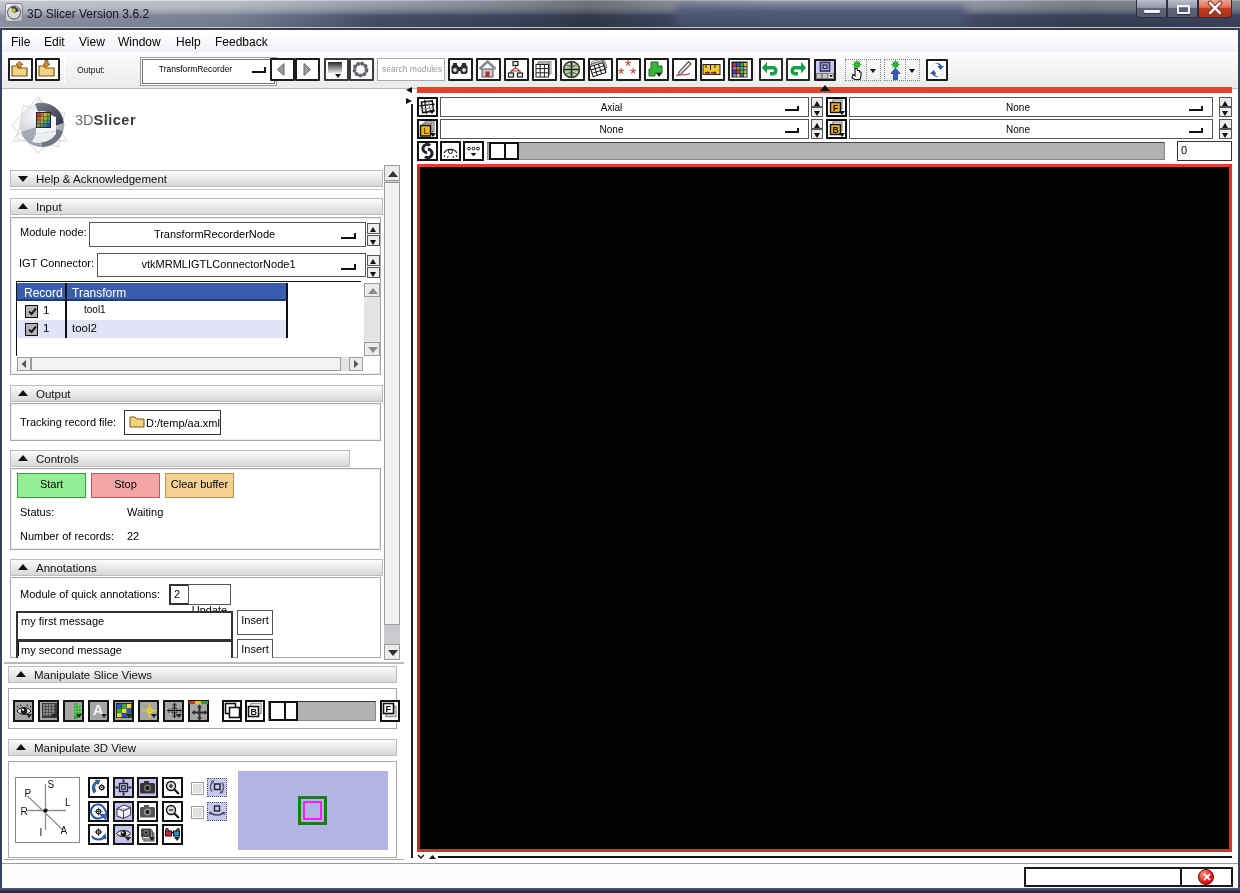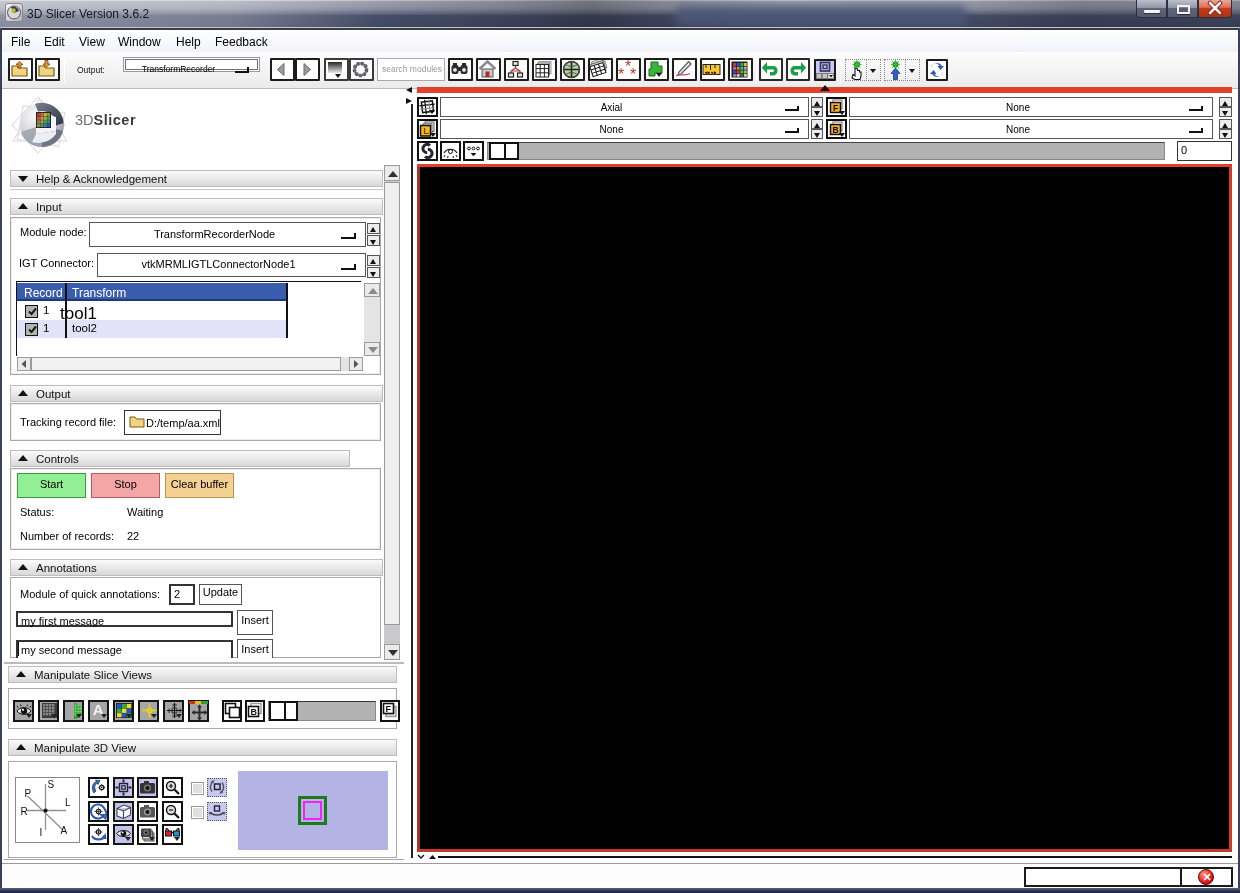--- a/index.html
+++ b/index.html
@@ -25,21 +25,21 @@
   background:linear-gradient(#eaa89a 0%, #e07058 42%, #c63a1e 50%, #b03014 100%); }
 #btn-min .glyph { position:absolute; left:7px; top:10px; width:16px; height:3px; background:#f4f4f6; border-radius:1px; box-shadow:0 1px 1px rgba(0,0,0,.5); }
 #btn-max .glyph { position:absolute; left:9px; top:5px; width:13px; height:9px; border:2px solid #f4f4f6; background:rgba(70,76,96,.3); box-shadow:0 1px 1px rgba(0,0,0,.5); }
 
 #menubar { left:0; top:28px; width:1240px; height:24px; background:linear-gradient(#ffffff,#f0f3f8); border-top:2px solid #3c3c46; border-left:2px solid #555c6e; border-right:2px solid #555c6e; }
 #menubar span { position:absolute; top:5px; font-size:12px; color:#000; }
 
 #toolbar { left:2px; top:52px; width:1236px; height:37px; background:linear-gradient(#fdfdfd,#ebebec); border-bottom:1px solid #b9b9bf; }
 .tbtn { position:absolute; top:58px; width:25px; height:23px; background:#fff; border:2px solid #1c1c1c; border-radius:1px; }
 .tsep { position:absolute; top:57px; width:1px; height:26px; background:#c2c2c6; border-right:1px solid #fff; }
-#mod-combo { position:absolute; left:123px; top:57px; width:137px; height:15px; background:#fff; border:1px solid #9a9aa2; box-shadow:inset 0 0 0 1px #fff, inset 0 0 0 2px #71717a; }
+#mod-combo { position:absolute; left:140px; top:57px; width:137px; height:29px; background:#fff; border:1px solid #9a9aa2; box-shadow:inset 0 0 0 1px #fff, inset 0 0 0 2px #71717a; }
 #search { position:absolute; left:377px; top:58px; width:68px; height:23px; background:#fff; border:1px solid #a8a8b0; }
 .dda { position:absolute; width:0; height:0; border-left:3.5px solid transparent; border-right:3.5px solid transparent; border-top:4.5px solid #111; }
 .dash { position:absolute; border-bottom:2px solid #111; border-right:2px solid #111; }
 
 #leftpanel { left:2px; top:89px; width:402px; height:774px; background:#fff; }
 .sechead { position:absolute; background:linear-gradient(#fbfbfb,#d8d8d8); border:1px solid #bdbdbd; height:17px; }
 .tri-up { position:absolute; width:0; height:0; border-left:5.5px solid transparent; border-right:5.5px solid transparent; border-bottom:6.5px solid #111; }
 .tri-dn { position:absolute; width:0; height:0; border-left:5.5px solid transparent; border-right:5.5px solid transparent; border-top:6.5px solid #111; }
 .sechead .lbl { position:absolute; left:25px; top:2px; font-size:11.5px; color:#111; }
 .secframe { position:absolute; background:#fff; border:1px solid #a9a9a9; box-shadow:inset 0 0 0 1px #ececec; }
@@ -391,21 +391,21 @@
 <div class="abs" style="left:24px;top:286px;font-size:12px;color:#fff">Record</div>
 <div class="abs" style="left:72px;top:286px;font-size:12px;color:#fff">Transform</div>
 <div class="abs" style="left:17px;top:320px;width:269px;height:18px;background:#e2e2f8"></div>
 <div class="abs" style="left:65px;top:283px;width:1.5px;height:55px;background:#111"></div>
 <div class="abs" style="left:286px;top:283px;width:1.5px;height:55px;background:#111"></div>
 <div class="abs" style="left:25px;top:305px;width:13px;height:13px;border:1.5px solid #111;background:#b4b4b4"></div>
 <svg width="11" height="11" style="left:27px;top:306px" viewBox="0 0 11 11">
     <path d="M2 5.5 L4.5 8 L9 2.5" stroke="#1a1a1a" stroke-width="2" fill="none"></path>
   </svg>
 <div class="abs" style="left:43px;top:304px;font-size:11.5px">1</div>
-<div class="abs" style="left:60px;top:304px;font-size:17px">tool1</div>
+<div class="abs" style="left:84px;top:304px;font-size:10px">tool1</div>
 <div class="abs" style="left:25px;top:323px;width:13px;height:13px;border:1.5px solid #111;background:#b4b4b4"></div>
 <svg width="11" height="11" style="left:27px;top:324px" viewBox="0 0 11 11">
     <path d="M2 5.5 L4.5 8 L9 2.5" stroke="#1a1a1a" stroke-width="2" fill="none"></path>
   </svg>
 <div class="abs" style="left:43px;top:322px;font-size:11.5px">1</div>
 <div class="abs" style="left:72px;top:322px;font-size:11.5px">tool2</div>
 <div class="sb" style="left:364px;top:283px;width:16px;height:73px;background:#e4e4e4"></div>
 <div class="sb-btn" style="left:364px;top:283px;width:16px;height:14px">
     <div class="tri-up" style="left:2.5px;top:4px;border-bottom-color:#8a8a8a"></div>
   </div>
@@ -453,22 +453,22 @@
 
 <div class="sechead" style="left:10px;top:559px;width:373px">
     <div class="tri-up" style="left:7px;top:4px"></div>
     <div class="lbl">Annotations</div>
   </div>
 <div class="secframe" style="left:10px;top:577px;width:371px;height:81px;box-shadow:none"></div>
 <div class="flabel" style="left:20px;top:588px">Module of quick annotations:</div>
 <div class="entry" style="left:169px;top:584px;width:26px;height:21px">
     <span>2</span>
   </div>
-<div class="btn" style="left:199px;top:584px;width:43px;height:21px;padding-top:1px">Update</div>
-<div class="entry" style="left:16px;top:611px;width:217px;height:16px">
+<div class="btn" style="left:188px;top:584px;width:43px;height:21px;padding-top:19px">Update</div>
+<div class="entry" style="left:16px;top:611px;width:217px;height:30px">
     <span>my first message</span>
   </div>
 <div class="btn" style="left:237px;top:610px;width:36px;height:25px;padding-top:3px">Insert</div>
 <div class="entry" style="left:16px;top:640px;width:217px;height:18px;border-bottom:none">
     <span>my second message</span>
   </div>
 <div class="abs" style="left:17.5px;top:642px;width:1.5px;height:14px;background:#111"></div>
 <div class="btn" style="left:237px;top:639px;width:36px;height:19px;border-bottom:none;padding-top:3px">Insert</div>
 
 <div class="sb" style="left:384px;top:165px;width:16px;height:495px;background:#c9c9ce"></div>

